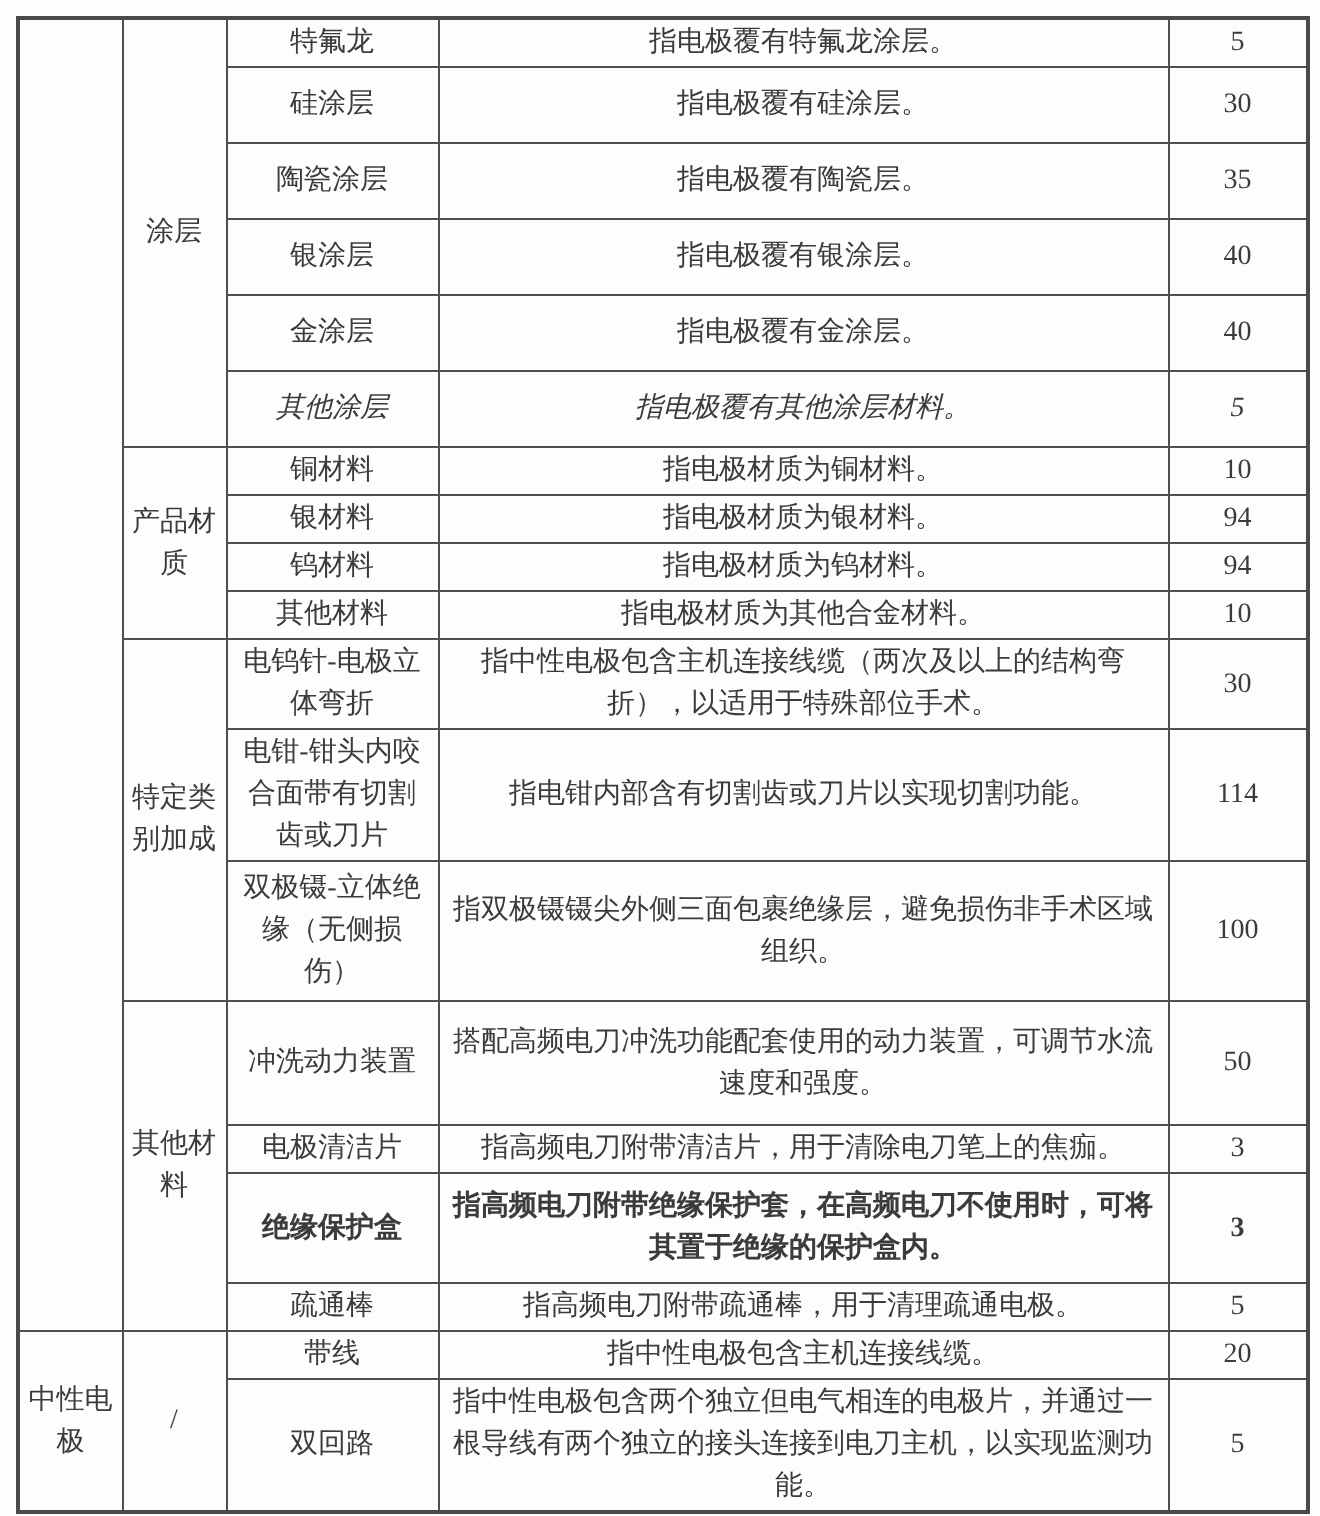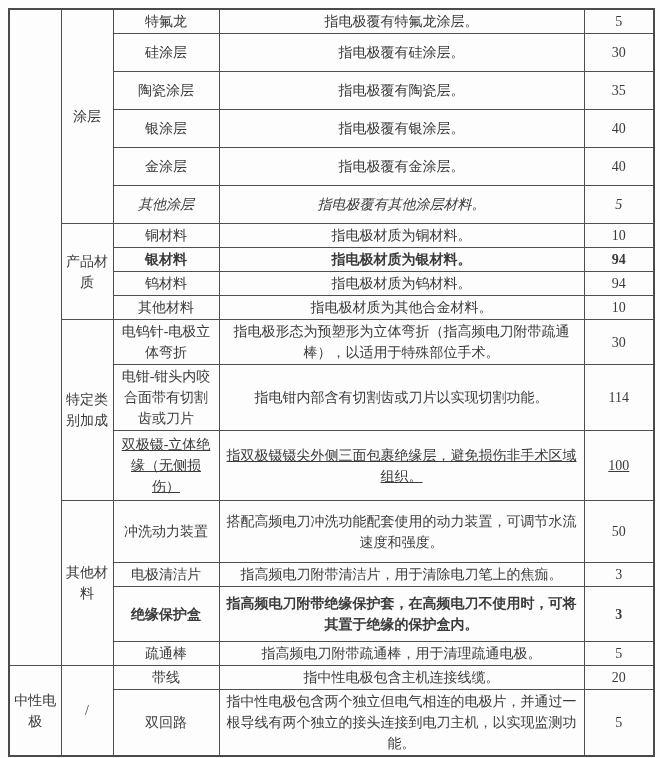--- a/index.html
+++ b/index.html
@@ -79,48 +79,48 @@
       <td class="c4">指电极覆有其他涂层材料。</td>
       <td class="c5">5</td>
     </tr>
 
     <tr style="height:23px;">
       <td class="c2" rowspan="4">产品材质</td>
       <td class="c3">铜材料</td>
       <td class="c4">指电极材质为铜材料。</td>
       <td class="c5">10</td>
     </tr>
-    <tr style="height:23px;font-weight:bold;">
+    <tr style="height:23px;">
       <td class="c3">银材料</td>
       <td class="c4">指电极材质为银材料。</td>
       <td class="c5">94</td>
     </tr>
     <tr style="height:23px;margin-left:11px;">
       <td class="c3">钨材料</td>
       <td class="c4">指电极材质为钨材料。</td>
       <td class="c5">94</td>
     </tr>
     <tr style="height:23px;">
       <td class="c3">其他材料</td>
       <td class="c4">指电极材质为其他合金材料。</td>
       <td class="c5">10</td>
     </tr>
 
     <tr style="height:44px;">
       <td class="c2" rowspan="3">特定类别加成</td>
       <td class="c3">电钨针-电极立体弯折</td>
-      <td class="c4">指电极形态为预塑形为立体弯折（指高频电刀附带疏通棒），以适用于特殊部位手术。</td>
+      <td class="c4">指中性电极包含主机连接线缆（两次及以上的结构弯折），以适用于特殊部位手术。</td>
       <td class="c5">30</td>
     </tr>
     <tr style="height:62px;">
       <td class="c3">电钳-钳头内咬合面带有切割齿或刀片</td>
       <td class="c4">指电钳内部含有切割齿或刀片以实现切割功能。</td>
       <td class="c5">114</td>
     </tr>
-    <tr style="height:70px;text-decoration:underline;">
+    <tr style="height:70px;">
       <td class="c3">双极镊-立体绝缘（无侧损伤）</td>
       <td class="c4">指双极镊镊尖外侧三面包裹绝缘层，避免损伤非手术区域组织。</td>
       <td class="c5">100</td>
     </tr>
 
     <tr style="height:62px;">
       <td class="c2" rowspan="4">其他材料</td>
       <td class="c3">冲洗动力装置</td>
       <td class="c4">搭配高频电刀冲洗功能配套使用的动力装置，可调节水流速度和强度。</td>
       <td class="c5">50</td>

